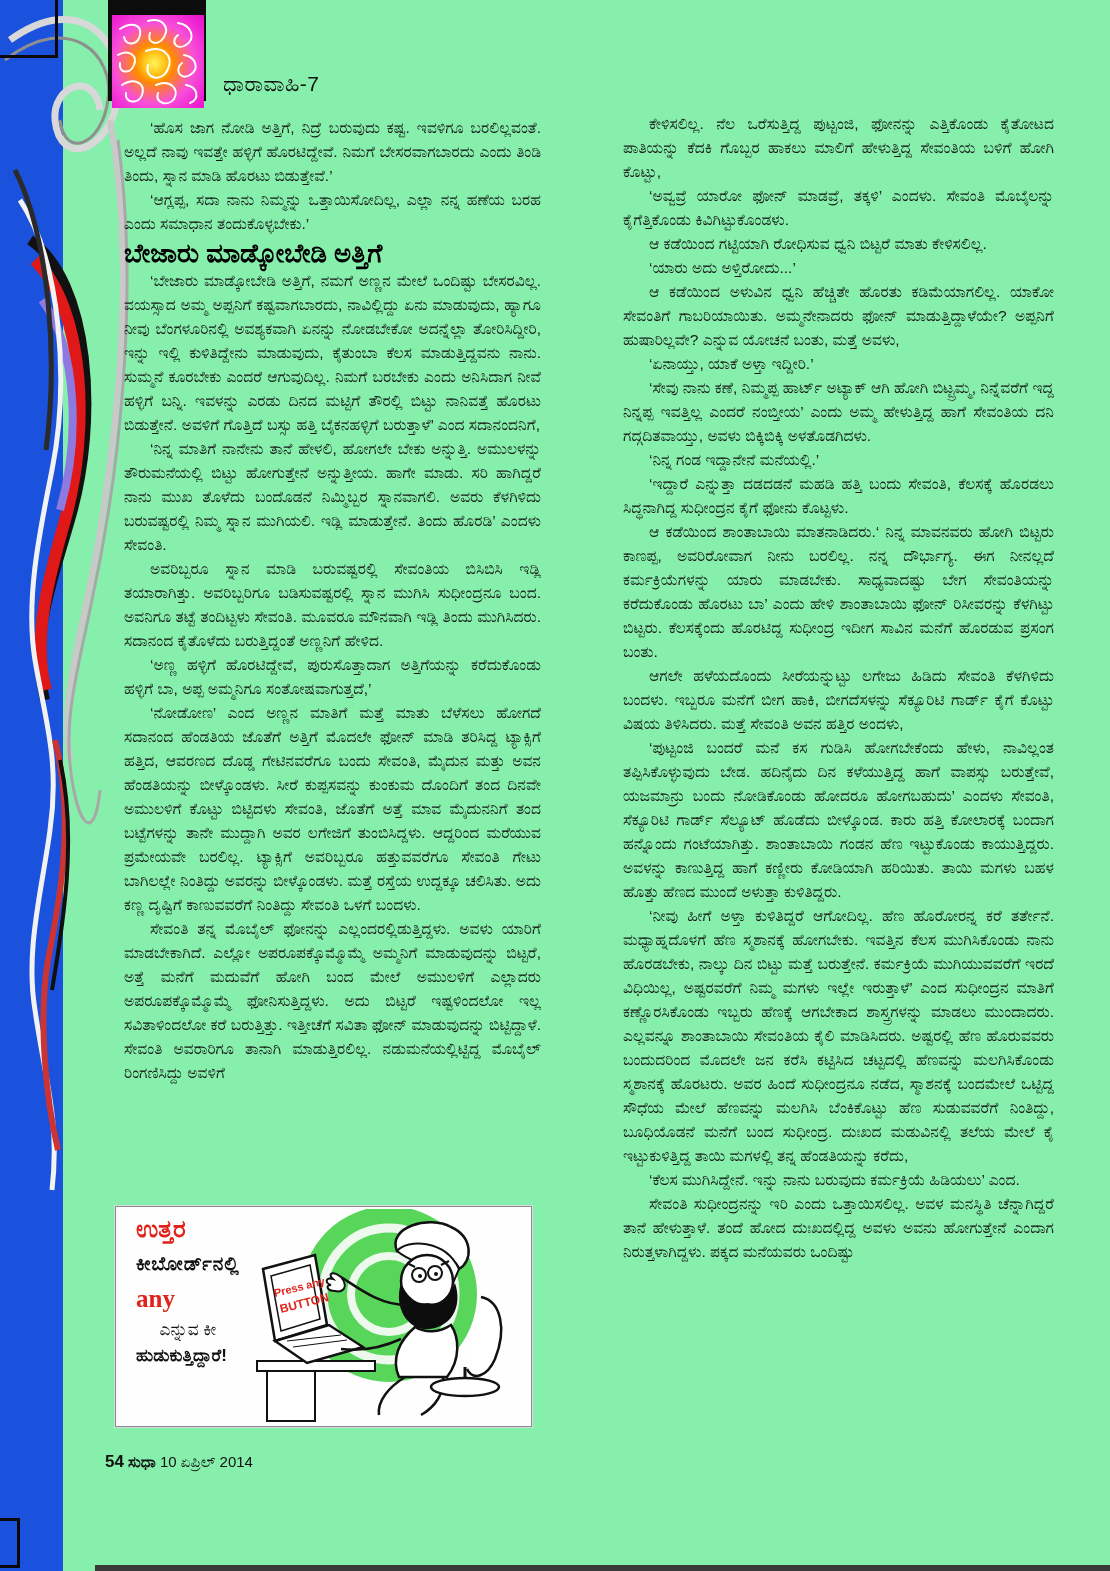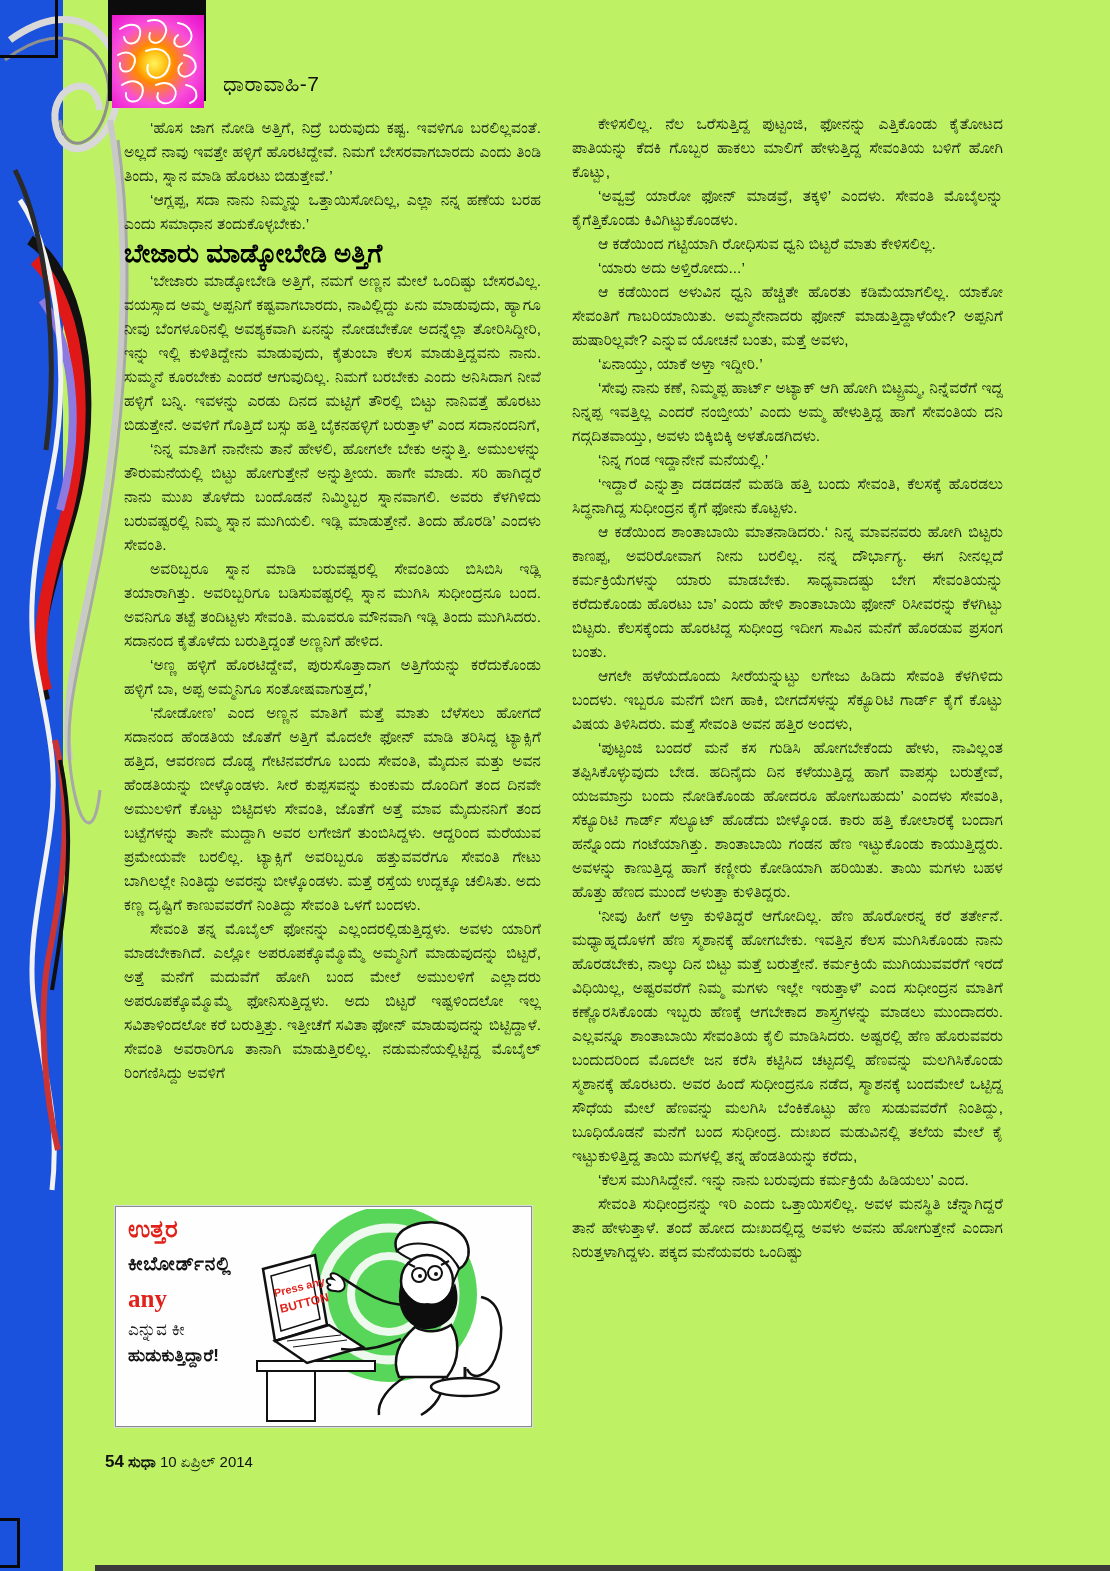--- a/index.html
+++ b/index.html
@@ -1,16 +1,16 @@
 <!DOCTYPE html>
 <html><head>
 <meta charset="utf-8">
 <style>
   html,body{margin:0;padding:0;background:#cfd6da;}
-  .page{position:relative;width:1110px;height:1571px;background:#bef264;
+  .page{position:relative;width:1110px;height:1571px;background:#86efac;
         font-family:"Liberation Sans","DejaVu Sans",sans-serif;overflow:hidden;}
 
   
   .blue-strip{position:absolute;left:0;top:0;width:63px;height:1571px;background:#1a52dd;}
   .swirl-art{position:absolute;left:0;top:0;width:130px;height:1260px;pointer-events:none;}
   .corner-sq{position:absolute;border:3px solid #090909;background:transparent;}
   .corner-sq.top{left:-10px;top:-12px;width:62px;height:64px;}
   .corner-sq.bottom{left:-6px;top:1518px;width:20px;height:44px;}
 
   
@@ -18,30 +18,30 @@
   .logo-pink{position:absolute;left:112px;top:15px;width:92px;height:93px;
              background:radial-gradient(circle at 46% 52%, #fff45c 0%, #ffc316 16%, #ff8a00 28%, #f84fd9 58%, #ef25d4 82%, #e611c6 100%);}
   .logo-pink svg{position:absolute;left:0;top:0;}
   .serial{position:absolute;left:223px;top:72px;font-size:21px;color:#101010;letter-spacing:.5px;}
 
   
   .col{position:absolute;font-size:15.5px;line-height:24px;color:#151515;text-align:justify;overflow:hidden;}
   .col p{margin:0;text-indent:26px;}
   .col .subhead{font-weight:bold;font-size:26px;line-height:28px;margin:3px 0 2px;text-indent:0;color:#000;}
   .col-left{left:124px;top:116px;width:417px;height:1086px;}
-  .col-right{left:572px;top:112px;width:431px;height:1362px;}
+  .col-right{left:623px;top:112px;width:431px;height:1362px;}
 
   
   .cartoon{position:absolute;left:115px;top:1206px;width:415px;height:219px;background:#fefefe;
            border:1px solid #8a8a8a;box-shadow:0 0 0 1px #d6dde2;}
-  .cartoon .caption{position:absolute;left:12px;top:6px;z-index:3;line-height:1.3;}
+  .cartoon .caption{position:absolute;left:20px;top:6px;z-index:3;line-height:1.3;}
   .cap-title{color:#e0221a;font-weight:bold;font-size:24px;margin-bottom:8px;}
   .cap-l1{color:#111;font-weight:bold;font-size:19px;margin-bottom:6px;letter-spacing:1px;}
   .cap-l2{color:#e0221a;font-weight:bold;font-size:25px;margin-bottom:4px;font-family:"Liberation Serif",serif;}
-  .cap-l3{color:#111;font-size:17px;margin-bottom:4px;}
+  .cap-l3{color:#111;font-size:17px;margin-bottom:4px;text-align:center;}
   .cap-l4{color:#111;font-weight:bold;font-size:17px;}
   .cartoon svg{position:absolute;right:2px;top:2px;}
 
   
   .footer{position:absolute;left:105px;top:1452px;font-size:15px;color:#111;}
   .footer .num{font-weight:bold;font-size:17px;}
   .footer .mag{font-weight:bold;}
   .bottom-bar{position:absolute;left:95px;top:1565px;width:1015px;height:6px;background:#3a3a3a;}
 </style>
 </head>

